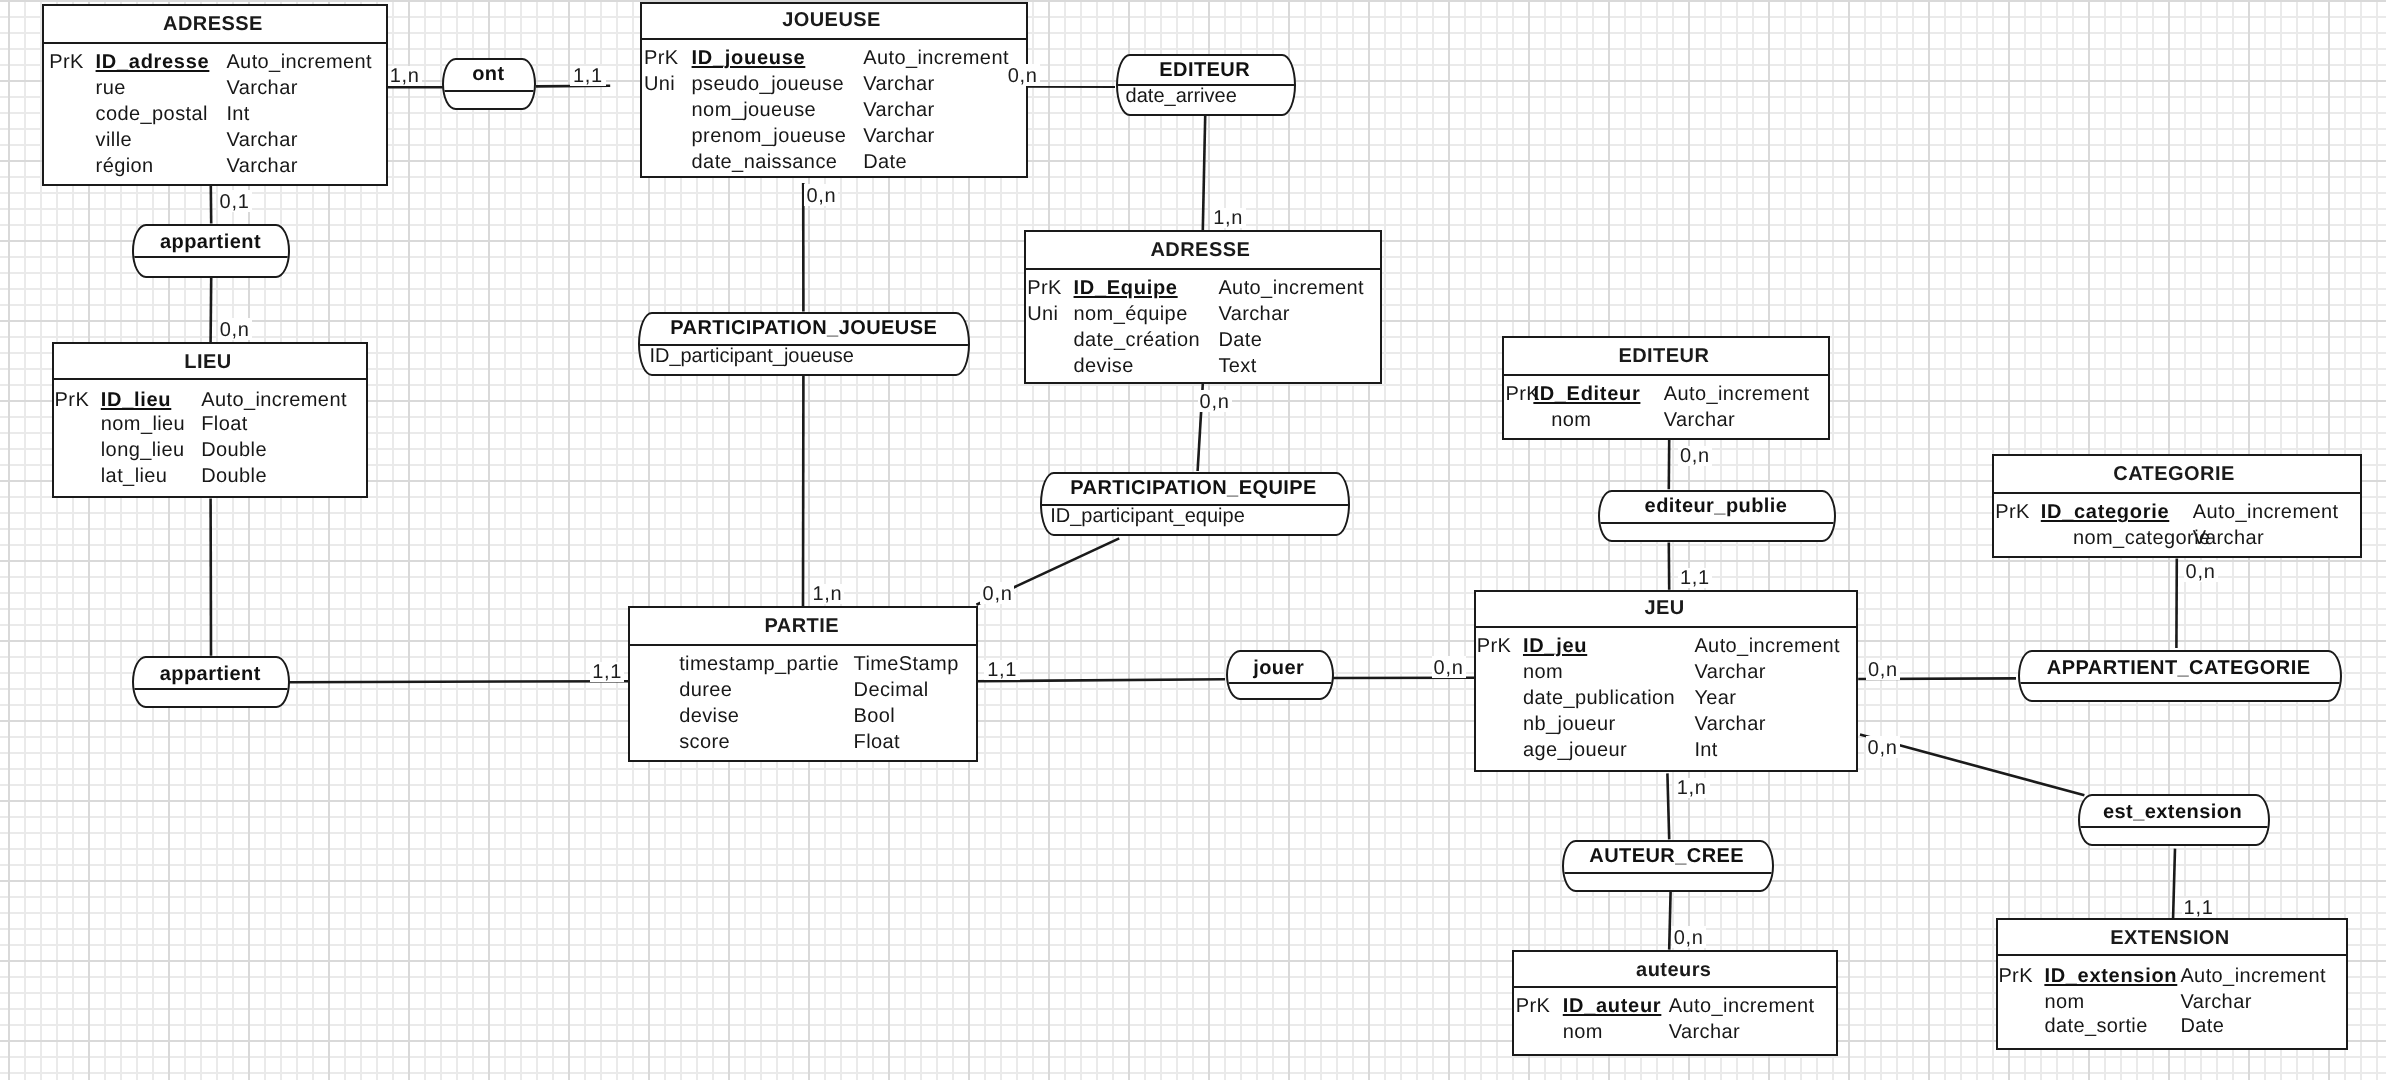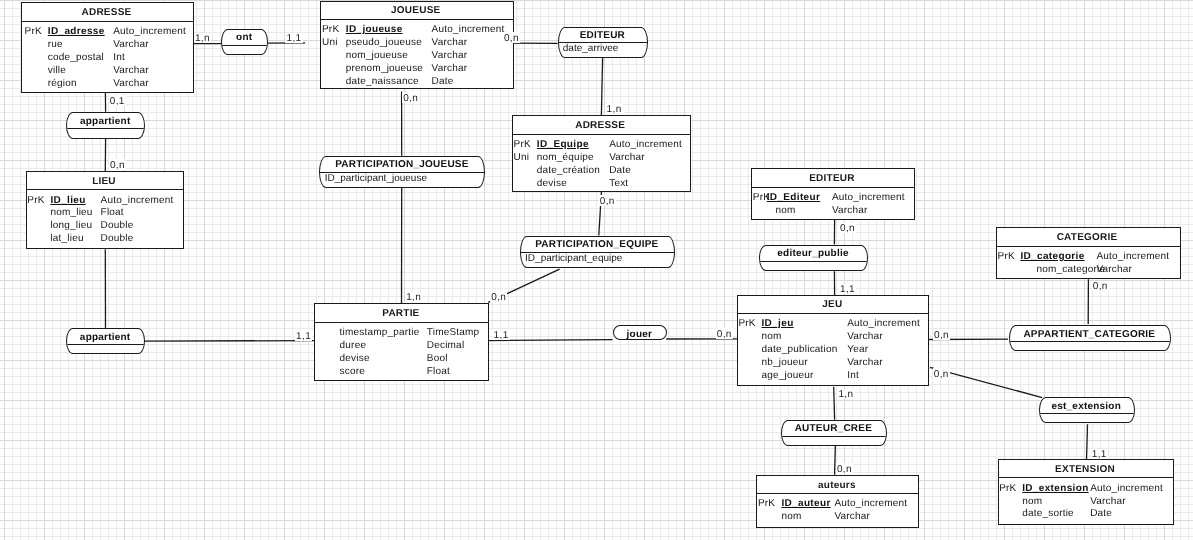--- a/index.html
+++ b/index.html
@@ -349,37 +349,37 @@
       </div>
   </div>
   <div class="rel" style="left:519.8px;top:235.5px;width:155.0px;height:32.7px">
     <div class="rel-hd" style="height:15.5px">
         <span>PARTICIPATION_EQUIPE</span>
       </div>
     <div class="rel-bd" style="height:14.5px">
         <span>ID_participant_equipe</span>
       </div>
   </div>
-  <div class="rel" style="left:759px;top:244.6px;width:109px;height:26.7px">
+  <div class="rel" style="left:799px;top:244.6px;width:119px;height:26.7px">
     <div class="rel-hd" style="height:15.0px">
         <span>editeur_publie</span>
       </div>
     <div class="rel-bd" style="height:9.0px">
         <span></span>
       </div>
   </div>
   <div class="rel" style="left:66.2px;top:327.9px;width:78.9px;height:26.6px">
     <div class="rel-hd" style="height:15.1px">
         <span>appartient</span>
       </div>
     <div class="rel-bd" style="height:8.8px">
         <span></span>
       </div>
   </div>
-  <div class="rel" style="left:612.5px;top:325.0px;width:54.8px;height:15px">
+  <div class="rel" style="left:612.5px;top:325.0px;width:54.8px;height:25px">
     <div class="rel-hd" style="height:15.2px">
         <span>jouer</span>
       </div>
     <div class="rel-bd" style="height:8.5px">
         <span></span>
       </div>
   </div>
   <div class="rel" style="left:1008.6px;top:325.1px;width:162.5px;height:26.4px">
     <div class="rel-hd" style="height:14.7px">
         <span>APPARTIENT_CATEGORIE</span>

